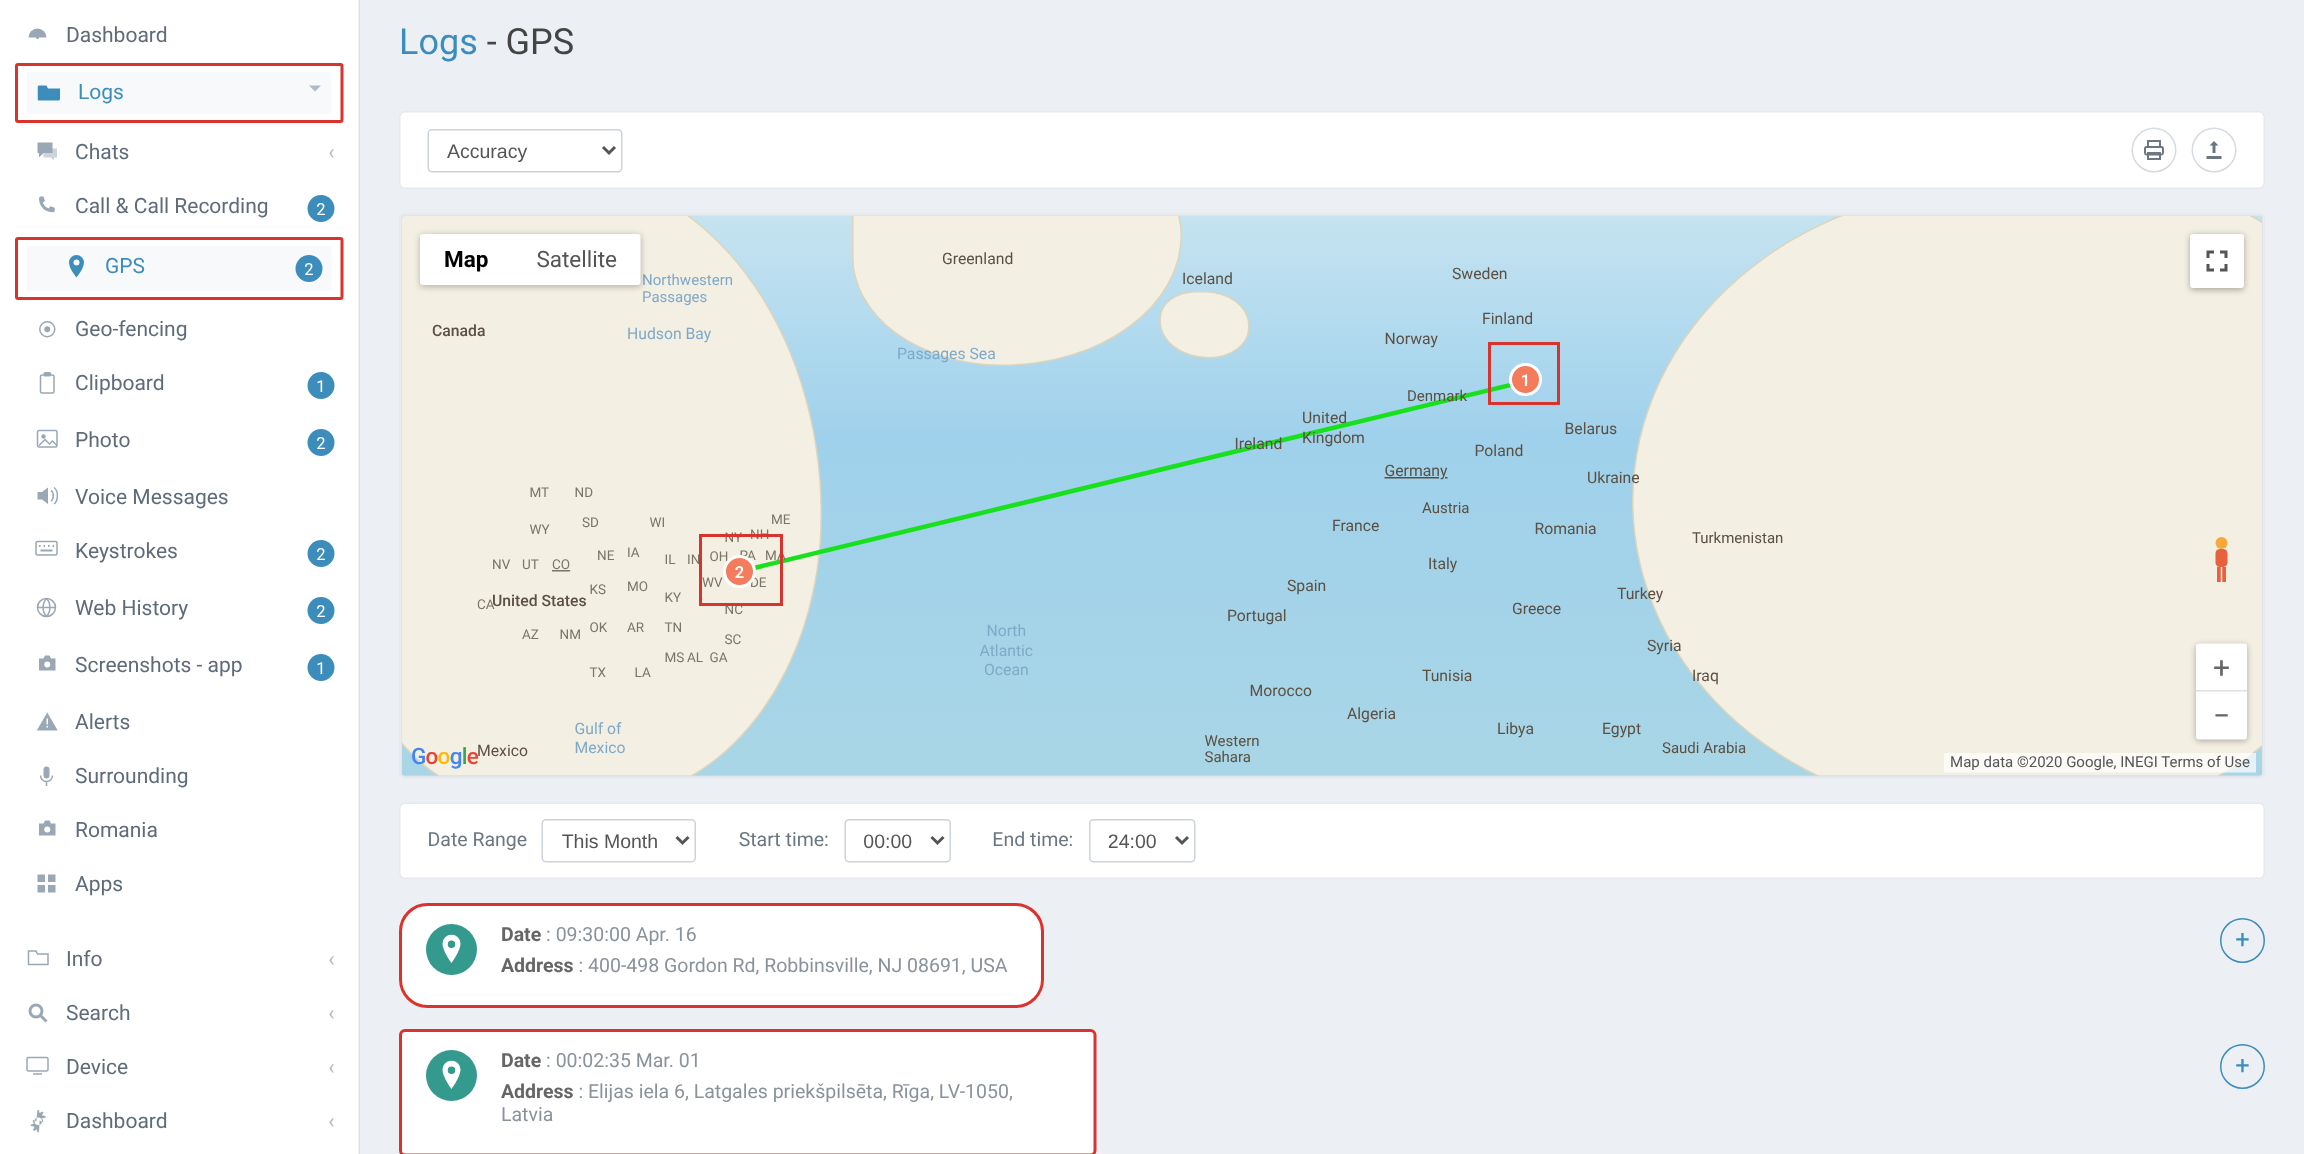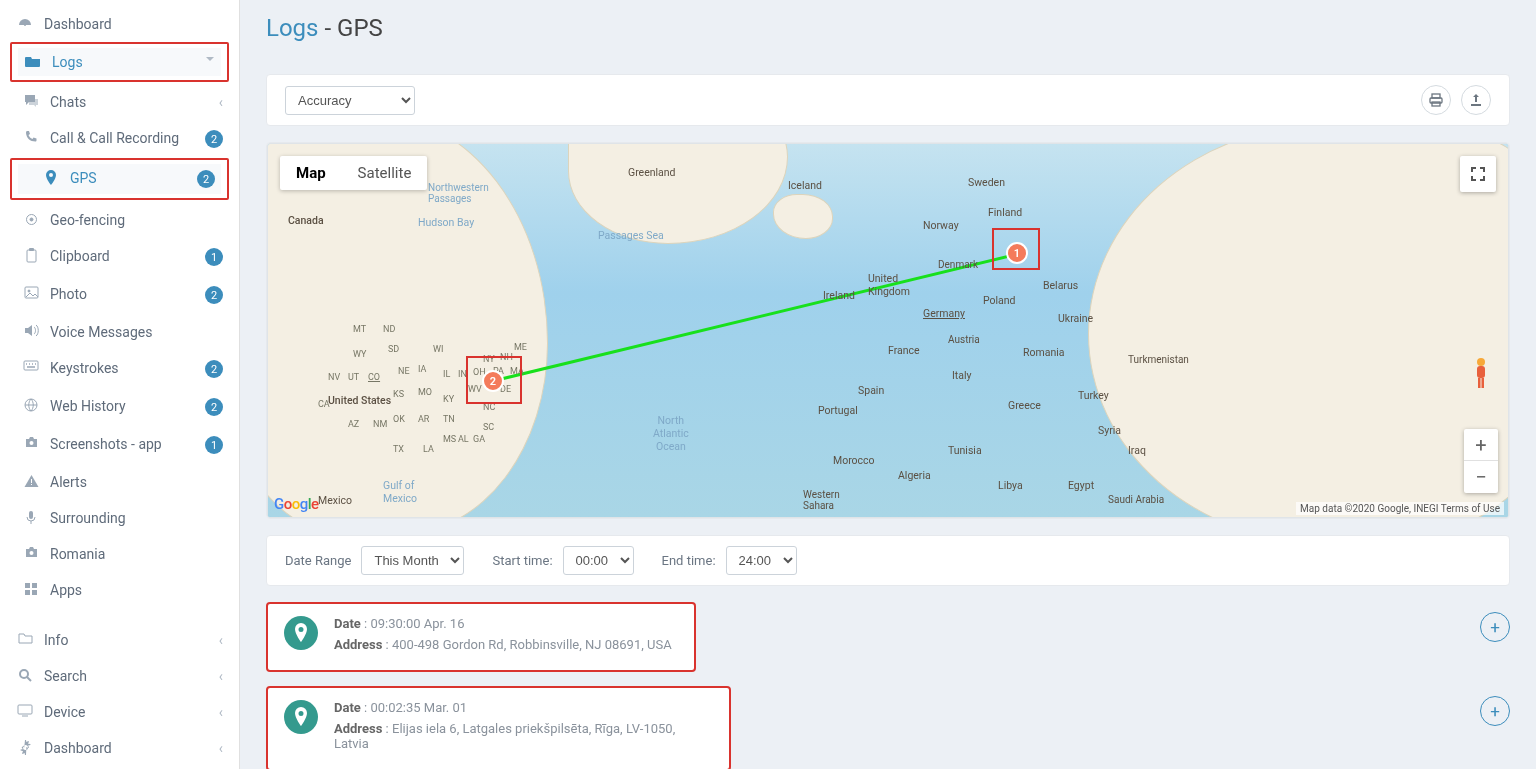--- a/index.html
+++ b/index.html
@@ -436,21 +436,21 @@
           <select class="form"><option>00:00</option></select>
           </div>
         <div class="grp">
             <span>End time:</span>
           <select class="form"><option>24:00</option></select>
           </div>
       </div>
     </div>
 
     <div class="log-row">
-      <div class="log-card red-box" style="flex:0 0 430px;">
+      <div class="log-card red-box" style="flex:0 0 430px;border-radius:19px;">
         <span class="log-ico">
             <svg width="16" height="20" viewBox="0 0 16 20" fill="#fff">
               <path d="M8 0a6 6 0 016 6c0 5-6 13-6 13S2 11 2 6a6 6 0 016-6zm0 4a2.5 2.5 0 100 5 2.5 2.5 0 000-5z"></path>
             </svg>
           </span>
         <div class="log-body">
           <div class="row"><strong>Date</strong> : <span>09:30:00 Apr. 16</span></div>
           <div class="row"><strong>Address</strong> : <span>400-498 Gordon Rd, Robbinsville, NJ 08691, USA</span></div>
         </div>
       </div>

